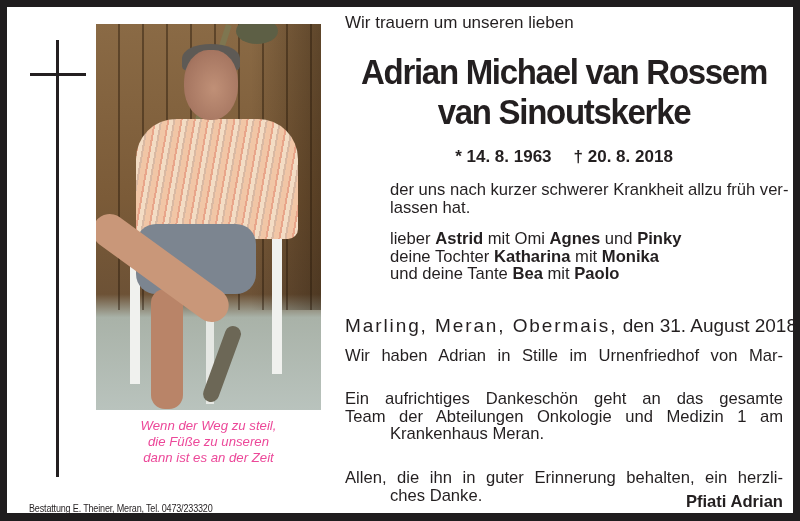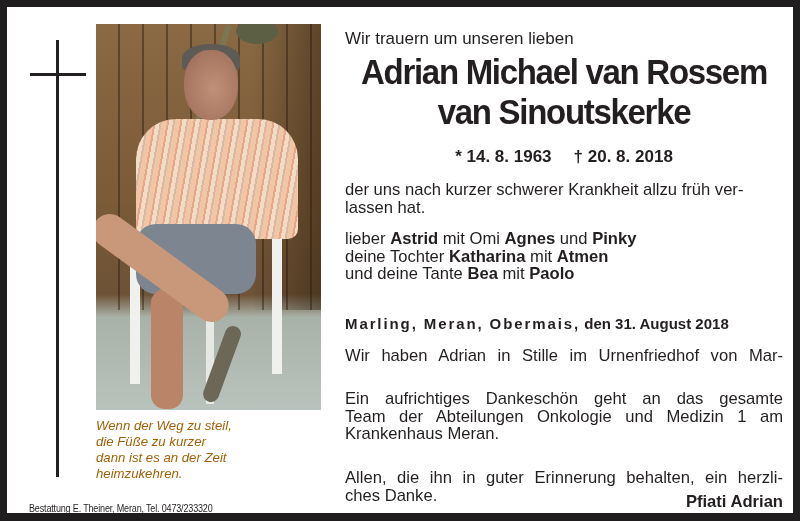--- a/index.html
+++ b/index.html
@@ -77,62 +77,62 @@
   .leg2 {
     position: absolute; left: 55px; top: 265px; width: 32px; height: 120px;
     border-radius: 14px; background: #b98468;
   }
   .flipflop {
     position: absolute; left: 118px; top: 300px; width: 16px; height: 80px;
     border-radius: 8px; background: #6c6756; transform: rotate(20deg);
   }
   .poem {
     position: absolute; left: 89px; top: 411px; width: 225px;
-    font-style: italic; font-size: 13.2px; line-height: 16px;
-    color: #a16207;
+    text-align: center; font-style: italic; font-size: 13.2px; line-height: 16px;
+    color: #ec4899;
   }
   .poem div { white-space: nowrap; }
   .footer {
     position: absolute; left: 22px; top: 495px;
     font-size: 10.5px; letter-spacing: -0.2px;
     transform: scaleX(0.86); transform-origin: left top;
     white-space: nowrap;
   }
   .right {
     position: absolute; left: 338px; top: 0; width: 438px;
   }
   .intro {
-    position: absolute; left: 0; top: 22px; font-size: 17px; white-space: nowrap;
+    position: absolute; left: 0; top: 6px; font-size: 17px; white-space: nowrap;
   }
   .name {
     position: absolute; left: 0; top: 45px; width: 438px;
     text-align: center; font-weight: bold; font-size: 35.5px; line-height: 40px;
     letter-spacing: -1.4px;
     transform: scaleX(0.93); transform-origin: center top;
   }
   .name div { white-space: nowrap; }
   .dates {
     position: absolute; left: 0; top: 140px; width: 438px; text-align: center;
     font-weight: bold; font-size: 17px; white-space: nowrap;
   }
   .dates .gap { display: inline-block; width: 22px; }
   .para {
     position: absolute; left: 0; width: 438px; font-size: 16.6px; line-height: 17.5px;
   }
   .p1 { top: 174px; }
   .p2 { top: 223px; }
   .p2 b { font-weight: bold; }
   .place {
-    position: absolute; left: 0; top: 308px; font-size: 15px; white-space: nowrap; font-weight: bold;
+    position: absolute; left: 0; top: 308px; font-size: 19px; white-space: nowrap;
   }
   .place .spaced { letter-spacing: 1.9px; }
   .p3 { top: 340px; }
   .p4 { top: 383px; text-align: justify; }
   .p5 { top: 462px; }
-  .line { white-space: nowrap; }
+  .line { white-space: nowrap; margin-left: 45px; }
   .just-line { display: block; text-align: justify; text-align-last: justify; white-space: normal; }
   .sign {
     position: absolute; right: 0; top: 485px; font-weight: bold; font-size: 16.6px; white-space: nowrap; margin-left: 21px;
   }
 </style>
 </head>
 <body>
 
 <div class="card">
   <div class="cross-v"></div>
@@ -150,23 +150,22 @@
     <div class="shorts"></div>
     <div class="leg2"></div>
     <div class="leg1"></div>
     <div class="flipflop"></div>
     <div class="hair"></div>
     <div class="head"></div>
   </div>
 
   <div class="poem">
     <div>Wenn der Weg zu steil,</div>
-    <div>die Füße zu kurzer</div>
+    <div>die Füße zu unseren</div>
     <div>dann ist es an der Zeit</div>
-    <div>heimzukehren.</div>
   </div>
 
   <div class="footer">Bestattung E. Theiner, Meran, Tel. 0473/233320</div>
 
   <div class="right">
     <div class="intro">Wir trauern um unseren lieben</div>
 
     <div class="name">
       <div>Adrian Michael van Rossem</div>
       <div>van Sinoutskerke</div>
@@ -179,21 +178,21 @@
     <div class="para p1">
       <div class="line">der uns nach kurzer schwerer Krankheit allzu früh ver-</div>
       <div class="line">lassen hat.</div>
     </div>
 
     <div class="para p2">
       <div class="line">
         <span>lieber </span><b>Astrid</b><span> mit Omi </span><b>Agnes</b><span> und </span><b>Pinky</b>
       </div>
       <div class="line">
-        <span>deine Tochter </span><b>Katharina</b><span> mit </span><b>Atmen</b>
+        <span>deine Tochter </span><b>Katharina</b><span> mit </span><b>Monika</b>
       </div>
       <div class="line">
         <span>und deine Tante </span><b>Bea</b><span> mit </span><b>Paolo</b>
       </div>
     </div>
 
     <div class="place">
       <span class="spaced">Marling, Meran, Obermais,</span><span> den 31. August 2018</span>
     </div>
 

